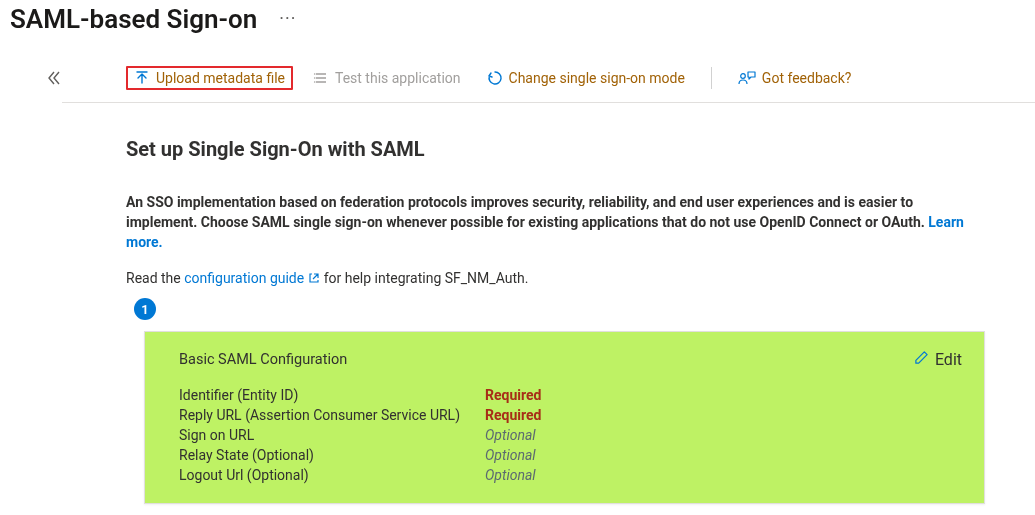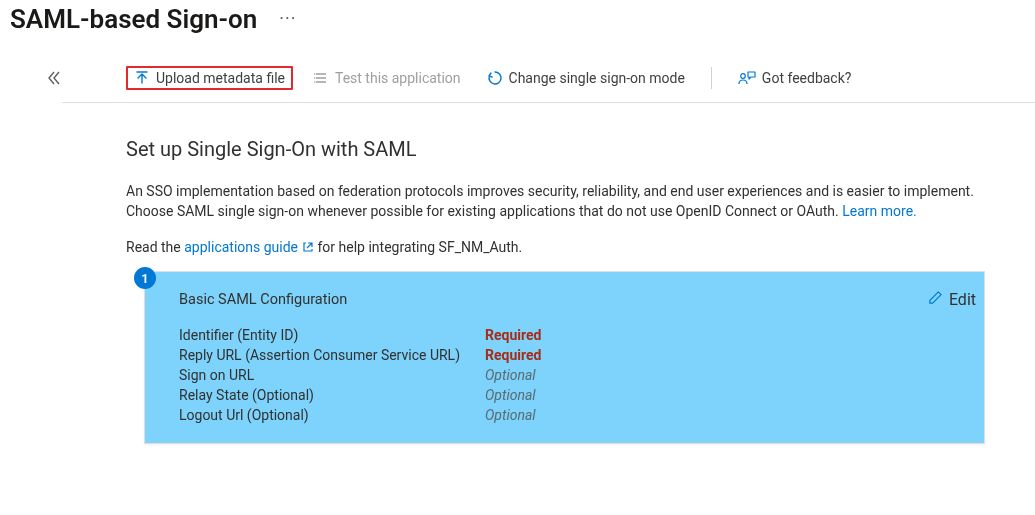--- a/index.html
+++ b/index.html
@@ -12,40 +12,40 @@
   }
   .page { width: 1035px; height: 515px; position: relative; }
   .title-row { padding: 4px 14px 0 10px; display: flex; align-items: center; }
   .title { font-size: 26px; font-weight: 600; color: #1b1a19; }
   .more { margin-left: 18px; font-size: 18px; color: #605e5c; letter-spacing: 1px; line-height: 18px; padding: 2px 4px; cursor: pointer; }
   .body { display: flex; padding-left: 10px; padding-right: 10px; margin-top: 32px; }
   .rail { width: 52px; display: flex; justify-content: flex-end; padding-top: 4px; }
   .collapse { color: #605e5c; font-size: 16px; cursor: pointer; }
   .content { flex: 1; padding-left: 64px; padding-right: 40px; }
   .toolbar { display: flex; align-items: center; gap: 14px; }
-  .tb-btn { display: inline-flex; align-items: center; gap: 6px; font-size: 14px; color: #404040; padding: 4px 6px; cursor: pointer; }
+  .tb-btn { display: inline-flex; align-items: center; gap: 6px; font-size: 14px; color: #a16207; padding: 4px 6px; cursor: pointer; }
   .tb-btn.disabled { color: #a19f9d; cursor: default; }
   .tb-icon svg { display: block; }
   .divider { width: 1px; height: 22px; background: #d1d1d1; margin: 0 6px; }
   .highlight-box { border: 2px solid #e3292d; padding: 2px 6px; border-radius: 1px; }
   .divider-line { height: 1px; background: #e1dfdd; margin: 12px -64px 0 -64px; }
-  .h2 { font-size: 20px; font-weight: 400; margin-top: 34px; color: #323130; }
-  .para { margin-top: 20px; font-size: 14px; line-height: 20px; color: #323130; max-width: 880px; }
+  .h2 { font-size: 20px; font-weight: 700; margin-top: 34px; color: #323130; }
+  .para { margin-top: 31px; font-size: 14px; line-height: 20px; color: #323130; max-width: 880px; font-weight: bold; }
   .link { color: #0078d4; cursor: pointer; }
   .readline { margin-top: 18px; font-size: 14px; }
   .ext-icon { margin-left: 4px; color: #0078d4; }
   .card-wrap { display: flex; margin-top: 16px; }
   .badge {
     width: 22px; height: 22px; border-radius: 50%; background: #0078d4;
     color: #fff; font-size: 13px; font-weight: 600; display: flex; align-items: center; justify-content: center;
     flex-shrink: 0; position: relative; top: -4px; left: 8px; z-index: 2;
   }
   .card {
     flex: 1; border: 1px solid #e1dfdd; box-shadow: 0 1px 2px rgba(0,0,0,0.06);
-    background: #7dd3fc; padding: 18px 8px 18px 34px; margin-left: -4px;
+    background: #bef264; padding: 18px 22px 18px 34px; margin-left: -4px; margin-top: 29px;
   }
   .card-header { display: flex; align-items: center; justify-content: space-between; margin-bottom: 16px; }
   .card-title { font-size: 14.5px; color: #323130; }
   .edit { display: inline-flex; align-items: center; gap: 6px; color: #323130; font-size: 16px; cursor: pointer; }
   .fields { }
   .field-row { display: flex; padding: 2px 0; gap: 16px; }
   .field-label { width: 290px; color: #323130; }
   .field-val-req { color: #a72d17; font-weight: 700; }
   .field-val-opt { color: #5b6970; font-style: italic; }
 </style>
@@ -115,21 +115,21 @@
 
       <div class="divider-line"></div>
 
       <div class="h2">Set up Single Sign-On with SAML</div>
 
       <div class="para">
         <span>An SSO implementation based on federation protocols improves security, reliability, and end user experiences and is easier to implement. Choose SAML single sign-on whenever possible for existing applications that do not use OpenID Connect or OAuth. </span><span class="link">Learn more.</span>
       </div>
 
       <div class="readline">
-        <span>Read the </span><span class="link"><span>applications guide</span><span class="ext-icon"><svg width="12" height="12" viewBox="0 0 12 12" style="vertical-align:-1px">
+        <span>Read the </span><span class="link"><span>configuration guide</span><span class="ext-icon"><svg width="12" height="12" viewBox="0 0 12 12" style="vertical-align:-1px">
                 <path d="M4 2 L2 2 L2 10 L10 10 L10 8 M6 2 L10 2 L10 6 M10 2 L5 7" fill="none" stroke="#0078d4" stroke-width="1.2"></path>
               </svg></span></span><span> for help integrating SF_NM_Auth.</span>
       </div>
 
       <div class="card-wrap">
         <div class="badge">1</div>
         <div class="card">
           <div class="card-header">
             <div class="card-title">Basic SAML Configuration</div>
             <div class="edit">

